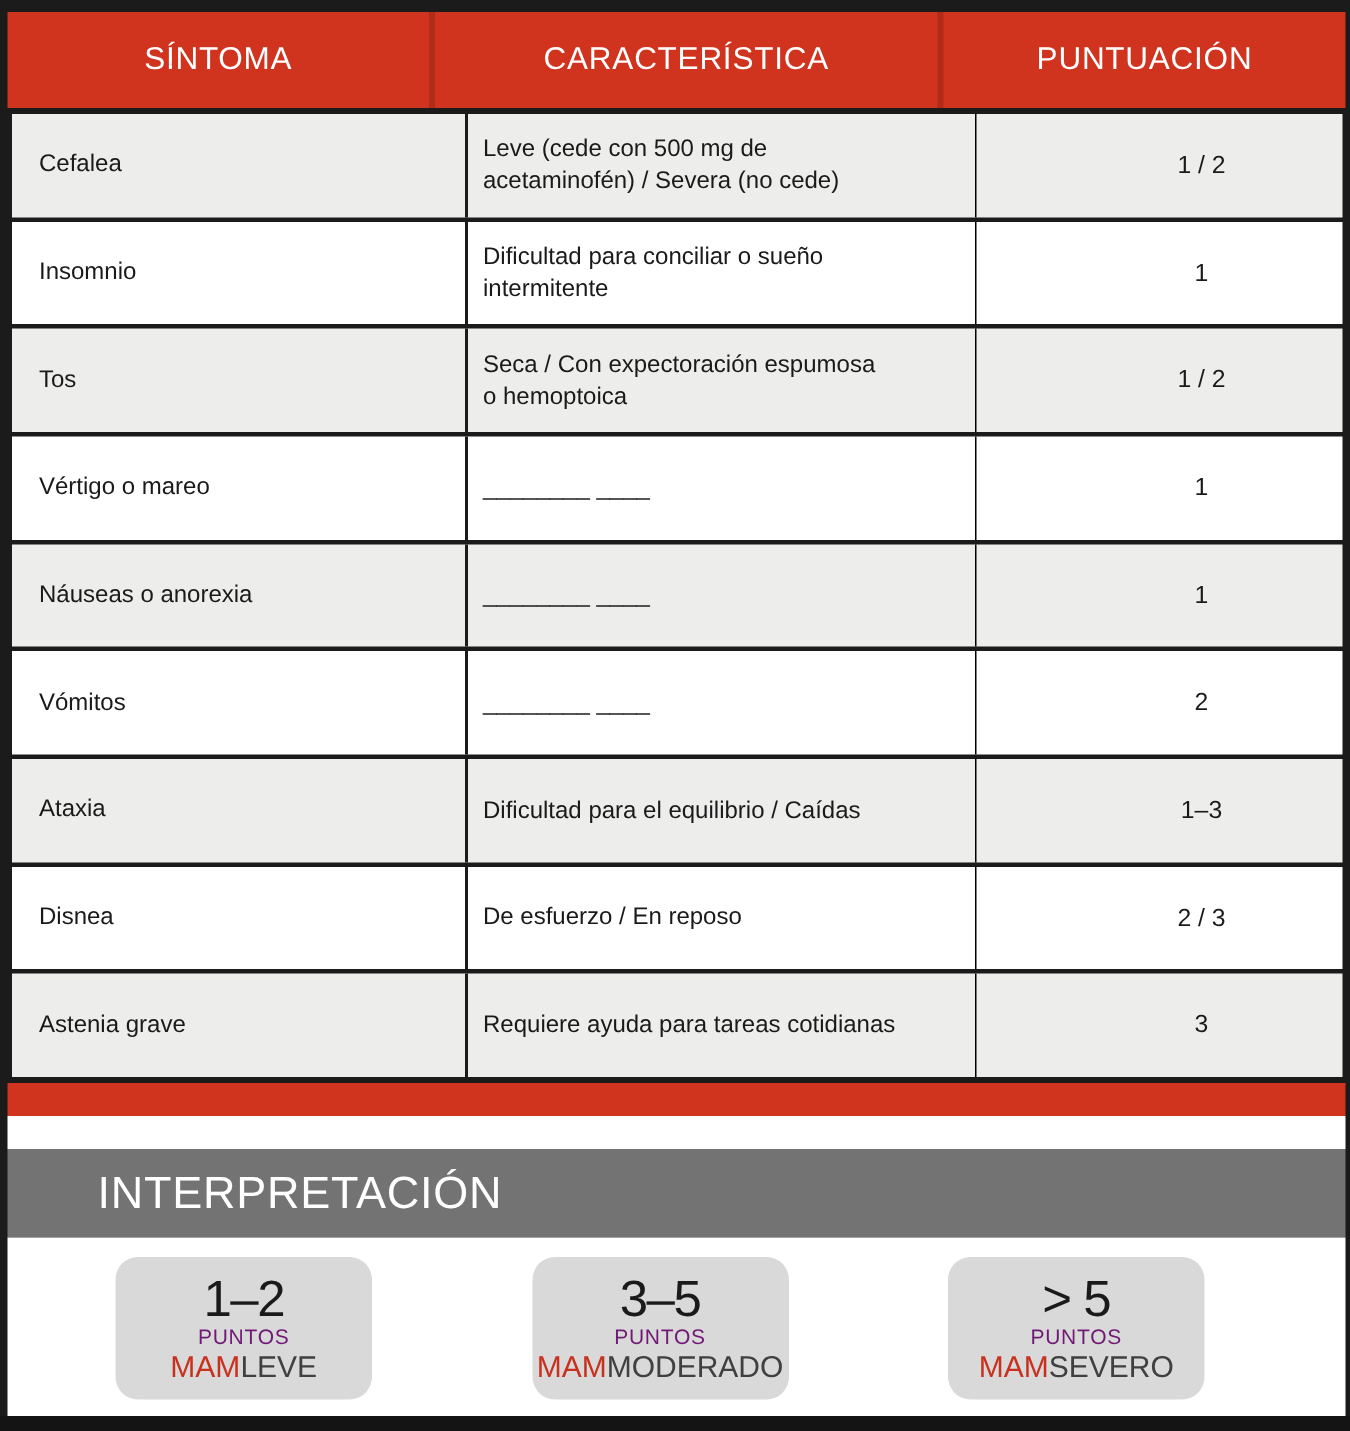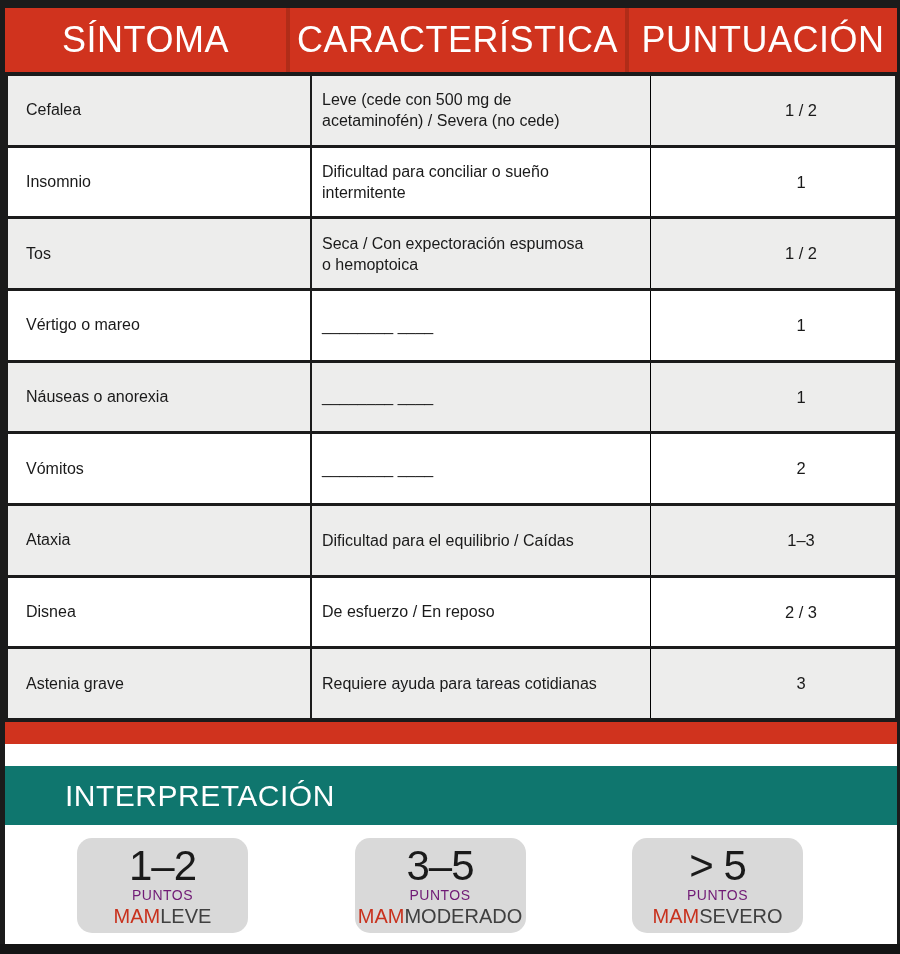--- a/index.html
+++ b/index.html
@@ -13,21 +13,21 @@
   }
   .page { width:900px; height:954px; display:flex; flex-direction:column; background:#1b1b1b; padding-top:8px; }
 
   
   .thead {
     margin:0 3px 0 5px; height:64px; flex:0 0 64px;
     display:flex; background:#d0331e;
   }
   .thead .hcell {
     display:flex; align-items:center; justify-content:center;
-    color:#ffffff; font-size:36px; letter-spacing:0.5px; font-weight:400;
+    color:#ffffff; font-size:21px; letter-spacing:0.5px; font-weight:400;
   }
   .h1 { width:281px; }
   .h2 { width:343px; border-left:4px solid #b02c18; border-right:4px solid #b02c18; }
   .h3 { flex:1; }
 
   
   .tbody {
     margin:4px 3px 0 5px; height:642px; flex:0 0 642px;
     display:flex; flex-direction:column; gap:3px;
     background:#1b1b1b;
@@ -42,37 +42,37 @@
     border-left:2px solid #1b1b1b; border-right:1px solid #000000;
     font-size:16px;
   }
   .c2 .char-text { white-space:pre-line; line-height:1.32; max-width:300px; }
   .c3 { flex:1; justify-content:center; font-size:16.5px; }
 
   
   .band-thin-red  { margin:4px 3px 0 5px; height:22px; flex:0 0 22px; background:#d0331e; }
   .band-white     { margin:0 3px 0 5px; height:22px; flex:0 0 22px; background:#ffffff; }
   .band-interp {
-    margin:0 3px 0 5px; height:59px; flex:0 0 59px; background:#0f766e;
+    margin:0 3px 0 5px; height:59px; flex:0 0 59px; background:#737373;
     display:flex; align-items:center; padding-left:60px;
   }
   .band-interp .interp-title { color:#ffffff; font-size:30px; letter-spacing:0.5px; }
 
   
   .boxes-section {
     margin:0 3px 0 5px; height:119px; flex:0 0 119px; background:#ffffff;
     padding:13px 94px 0 72px;
     display:flex; justify-content:space-between;
   }
   .score-box {
     width:171px; height:95px; background:#d9d9d9; border-radius:15px;
     display:flex; flex-direction:column; align-items:center; justify-content:center;
     padding-top:2px;
   }
-  .score-range { font-size:42px; line-height:1.0; color:#1a1a1a; letter-spacing:-1px; }
+  .score-range { font-size:34px; line-height:1.0; color:#1a1a1a; letter-spacing:-1px; }
   .score-unit  { font-size:14px; color:#701a75; letter-spacing:0.5px; line-height:1.25; }
   .score-level { font-size:20px; line-height:1.2; }
   .score-level .mam-prefix { color:#c8311d; }
   .score-level .mam-level  { color:#404040; }
 
   
   .bottom-bar { height:10px; flex:0 0 10px; background:#141414; width:900px; }
 </style>
 </head>
 <body>

